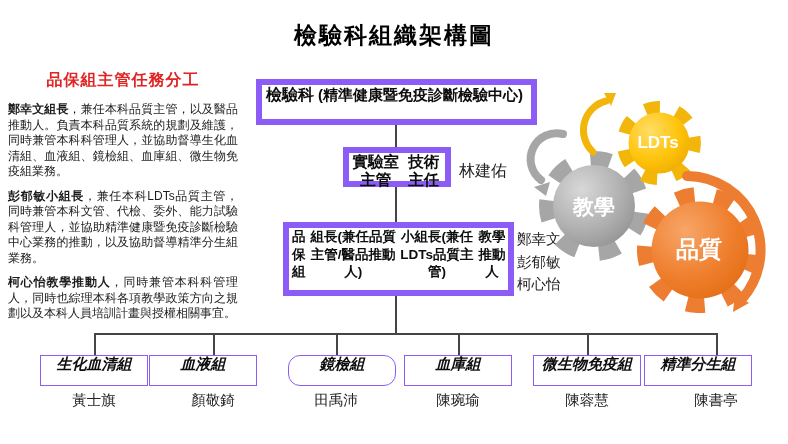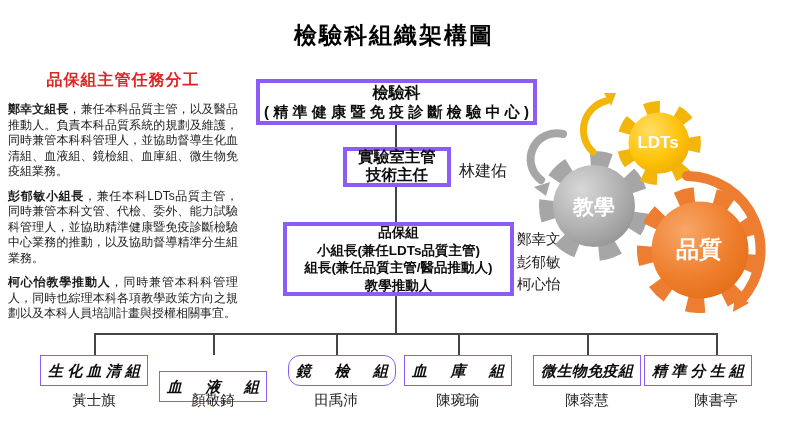--- a/index.html
+++ b/index.html
@@ -19,21 +19,21 @@
     letter-spacing:1px;margin-bottom:11px;
   }
   .duty-par{
     font-size:12px;line-height:15.5px;text-align:justify;
     margin:0 0 9px 0;color:#1c1c1c;
   }
   .duty-par b{font-weight:700;}
   
   .box{
     position:absolute;box-sizing:border-box;background:#fff;
-    border:4px solid #8b5cf6;display:flex;flex-direction:column;
+    border:6px solid #8b5cf6;display:flex;flex-direction:row;
     justify-content:center;font-weight:700;color:#0d0d0d;text-align:center;
   }
   .thin{border-width:1.5px;font-style:italic;}
   .jus{text-align:justify;text-align-last:justify;}
   #root-box{left:256px;top:79px;width:281px;height:46px;}
   #root-box .l1{font-size:16px;line-height:19px;}
   #root-box .l2{font-size:15px;line-height:19px;padding:0 4px;}
   #mgr-box{left:343px;top:147px;width:108px;height:40px;justify-content:flex-end;}
   #mgr-box div{font-size:15.5px;line-height:17.5px;}
   #mgr-name{left:459px;top:161px;font-size:16px;color:#222;}
@@ -74,43 +74,43 @@
   <div id="mgr-box" class="box">
     <div>實驗室主管</div>
     <div>技術主任</div>
   </div>
   <div id="mgr-name" class="abs">林建佑</div>
 
   <div class="vline" style="left:395px;top:187px;height:35px;"></div>
 
   <div id="qa-box" class="box">
     <div>品保組</div>
+    <div>組長(兼任品質主管/醫品推動人)</div>
     <div>小組長(兼任LDTs品質主管)</div>
-    <div>組長(兼任品質主管/醫品推動人)</div>
     <div>教學推動人</div>
   </div>
   <div id="qa-names" class="abs">
     <div>鄭幸文</div>
     <div>彭郁敏</div>
     <div>柯心怡</div>
   </div>
 
   <div class="vline" style="left:395px;top:296px;height:37px;"></div>
   <div class="hline" style="left:94px;top:333px;width:623px;"></div>
   <div class="vline" style="left:94px;top:333px;height:22px;"></div>
   <div class="vline" style="left:213px;top:333px;height:22px;"></div>
   <div class="vline" style="left:336px;top:333px;height:22px;"></div>
   <div class="vline" style="left:458px;top:333px;height:22px;"></div>
   <div class="vline" style="left:587px;top:333px;height:22px;"></div>
   <div class="vline" style="left:716px;top:333px;height:22px;"></div>
 
   <div class="box thin team-box" style="left:40px;">
     <div class="lbl jus">生化血清組</div>
   </div>
-  <div class="box thin team-box" style="left:159px;margin-top:16px;">
+  <div class="box thin team-box" style="left:149px;">
     <div class="lbl jus">血液組</div>
   </div>
   <div class="box thin team-box" style="left:288px;border-radius:12px;">
     <div class="lbl jus">鏡檢組</div>
   </div>
   <div class="box thin team-box" style="left:404px;">
     <div class="lbl jus">血庫組</div>
   </div>
   <div class="box thin team-box" style="left:533px;">
     <div class="lbl jus">微生物免疫組</div>

